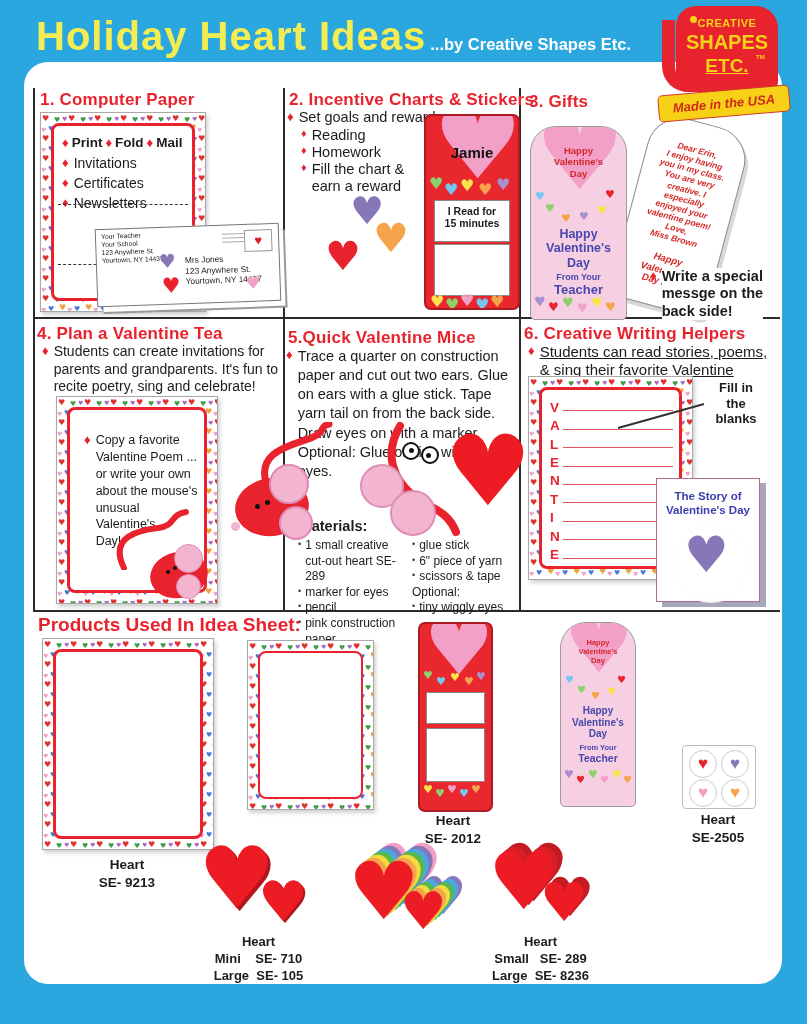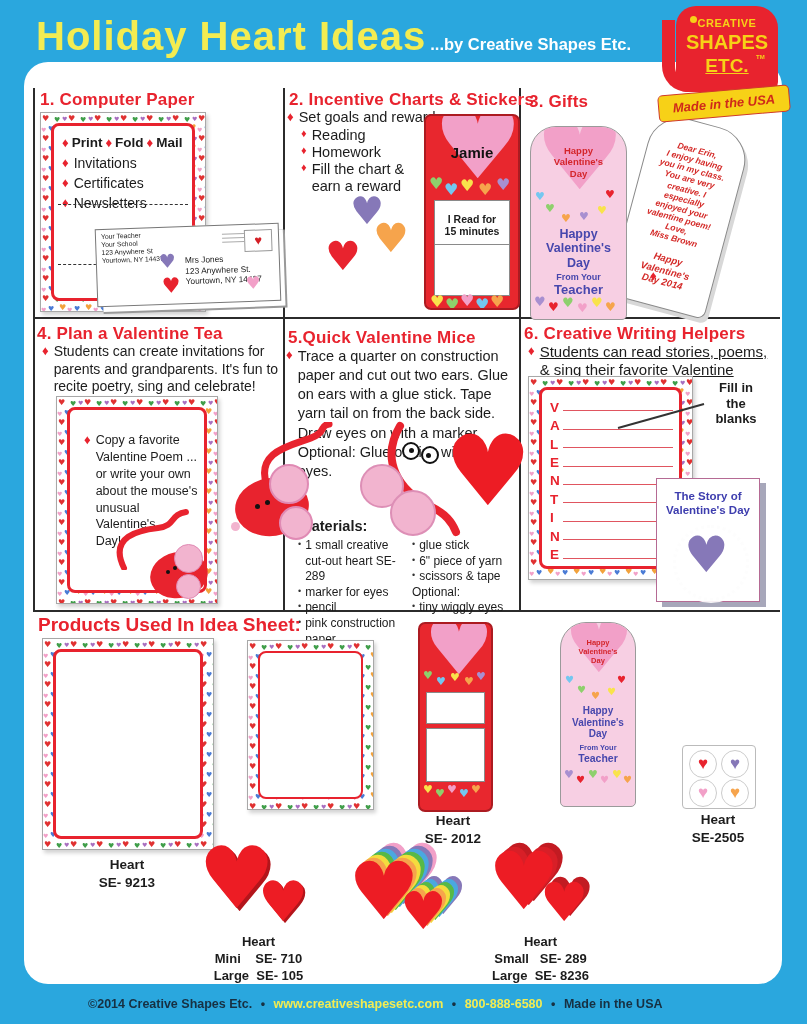--- a/index.html
+++ b/index.html
@@ -177,21 +177,21 @@
     </div>
 
   <div class="bm-red" style="left:424px;top:114px;width:92px;height:192px;">
     <span class="hrt" style="left:7px;top:-12px;font-size:100px;color:#f2a0c8;">♥</span>
     <div class="abs ctr b" style="left:0;top:28px;width:100%;font-size:15px;color:#111;">Jamie</div>
     <span class="ch" style="left:3px;top:60px;color:#8ed06c;">♥</span>
     <span class="ch" style="left:18px;top:66px;color:#74c7f0;">♥</span>
     <span class="ch" style="left:34px;top:62px;color:#f9e34b;">♥</span>
     <span class="ch" style="left:52px;top:66px;color:#f6a44c;">♥</span>
     <span class="ch" style="left:70px;top:61px;color:#a88fd0;">♥</span>
-    <div class="wbox ctr pl b" style="left:8px;top:84px;width:74px;height:36px;font-size:10.5px;padding-top:12px;">I Read for
+    <div class="wbox ctr pl b" style="left:8px;top:84px;width:74px;height:36px;font-size:10.5px;padding-top:4px;">I Read for
 15 minutes</div>
     <div class="wbox grid" style="left:8px;top:128px;width:74px;height:50px;"></div>
     <span class="ch" style="left:4px;top:178px;color:#f9e34b;">♥</span>
     <span class="ch" style="left:19px;top:181px;color:#8ed06c;">♥</span>
     <span class="ch" style="left:34px;top:177px;color:#f2a0c8;">♥</span>
     <span class="ch" style="left:49px;top:181px;color:#74c7f0;">♥</span>
     <span class="ch" style="left:64px;top:178px;color:#f6a44c;">♥</span>
   </div>
 
   <span class="hrt" style="left:350px;top:196px;font-size:38px;color:#8678b8;">♥</span>
@@ -235,20 +235,23 @@
     <span class="ch" style="left:3px;top:168px;color:#a88fd0;font-size:13px;">♥</span>
     <span class="ch" style="left:17px;top:174px;color:#e8232e;font-size:12px;">♥</span>
     <span class="ch" style="left:31px;top:169px;color:#8ed06c;font-size:13px;">♥</span>
     <span class="ch" style="left:46px;top:175px;color:#f2a0c8;font-size:12px;">♥</span>
     <span class="ch" style="left:60px;top:169px;color:#f9e34b;font-size:13px;">♥</span>
     <span class="ch" style="left:74px;top:174px;color:#f6a44c;font-size:12px;">♥</span>
   </div>
 
   <div class="abs brow" style="left:650px;top:268px;z-index:4;">
     <span class="dm">♦</span>
+    <span class="btxt b pl" style="font-size:14.5px;background:#fff;">Write a special
+messge on the
+back side!</span>
   </div>
 
   <div class="sec" style="left:37px;top:324px;">4. Plan a Valentine Tea</div>
   <div class="abs brow" style="left:42px;top:343px;width:238px;">
     <span class="dm">♦</span>
       <span class="btxt" style="font-size:14px;line-height:1.25;">Students can create invitations for parents and grandparents. It's fun to recite poetry, sing and celebrate!</span>
   </div>
 
   <div class="hpaper" style="left:56px;top:396px;width:160px;height:206px;">
     <svg>
@@ -563,23 +566,14 @@
     <span class="hrt" style="left:0;top:4px;font-size:80px;color:#ed1c24;">♥</span>
     <span class="hrt" style="left:58px;top:30px;font-size:54px;color:#c21b22;">♥</span>
     <span class="hrt" style="left:52px;top:35px;font-size:54px;color:#ed1c24;">♥</span>
   </div>
   <div class="plabel" style="left:478px;top:934px;width:125px;font-size:13px;">
     <span class="pre">Heart</span>
     <span class="pre">Small   SE- 289</span>
     <span class="pre">Large  SE- 8236</span>
   </div>
 
-  <div id="footer">
-    <span>©2014 Creative Shapes Etc.</span>
-    <span>•</span>
-    <span class="fy">www.creativeshapesetc.com</span>
-    <span>•</span>
-    <span class="fy">800-888-6580</span>
-    <span>•</span>
-    <span>Made in the USA</span>
-  </div>
 
 </div>
 
 </body></html>

